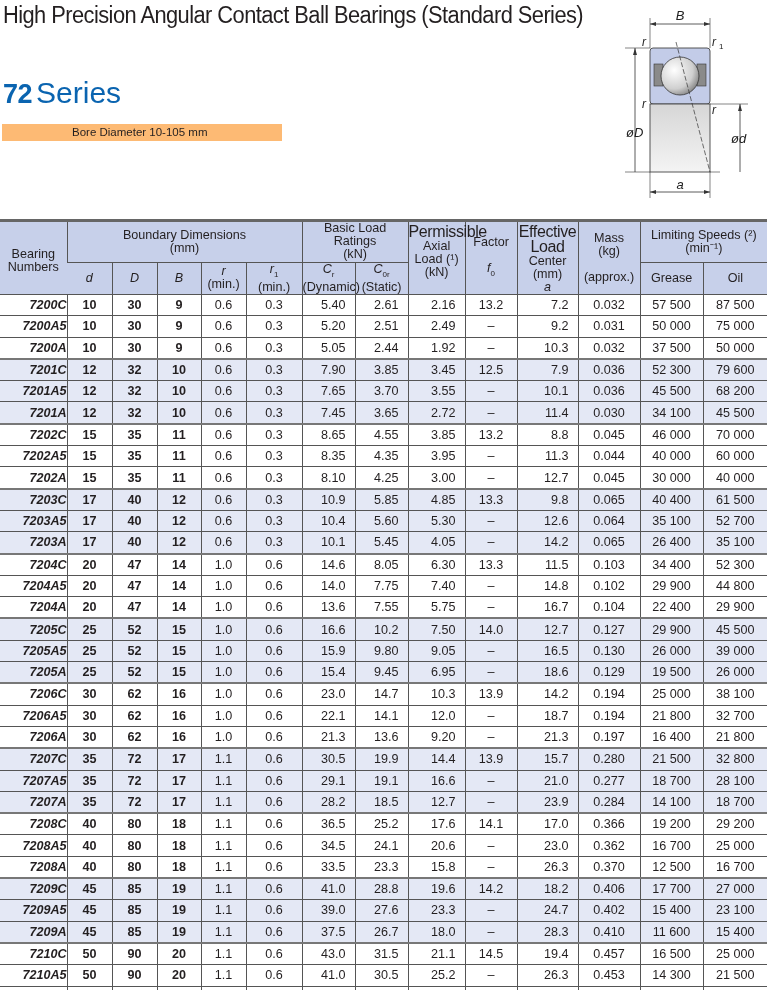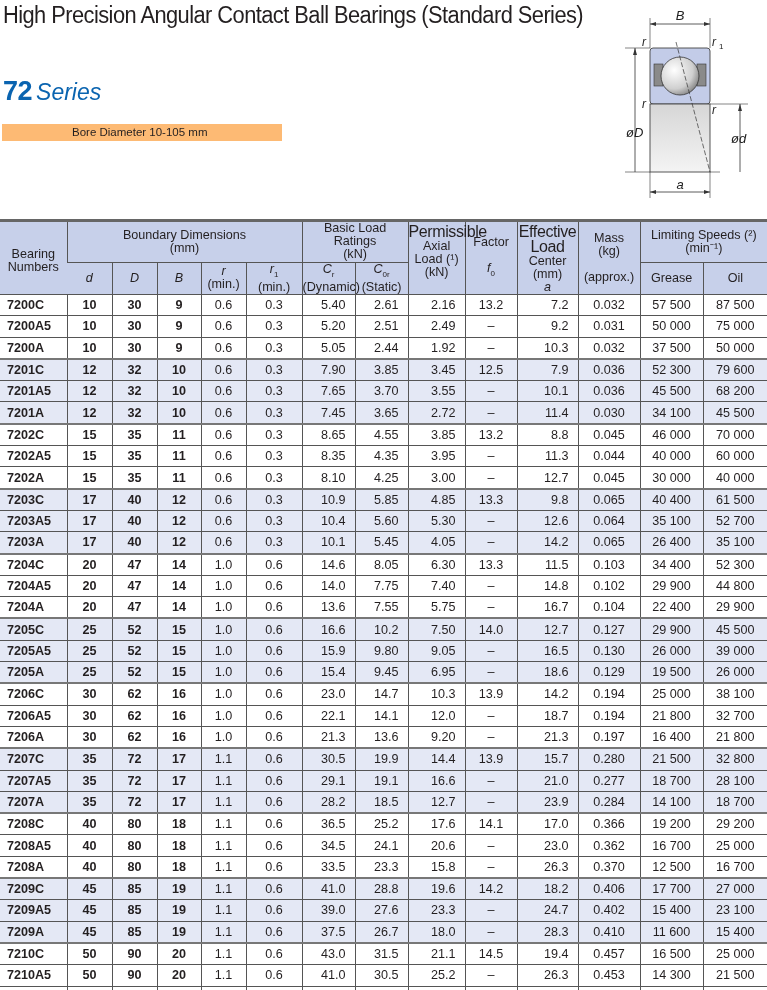--- a/index.html
+++ b/index.html
@@ -1,29 +1,29 @@
 <!DOCTYPE html>
 <html><head>
 <meta charset="utf-8">
 <style>
   html, body { margin:0; padding:0; background:#ffffff; }
   body { width:767px; height:990px; position:relative; overflow:hidden; font-family:"Liberation Sans", sans-serif; color:#231f20; }
   .title { position:absolute; left:3px; top:2px; font-size:23.5px; letter-spacing:-0.6px; transform:scaleX(0.93); transform-origin:left top; white-space:nowrap; color:#231f20; }
   .series { position:absolute; left:3px; top:76px; color:#0a64b0; font-size:27px; white-space:nowrap; }
   .series .num { font-weight:bold; letter-spacing:-0.5px; }
-  .series .word { font-size:23px; margin-left:4px;font-style:italic; }
+  .series .word { font-size:30px; margin-left:4px; }
   .bore-band { position:absolute; left:2px; top:124px; width:280px; height:17px; background:#fdba74; font-size:11.5px; line-height:17px; }
   .bore-band span { position:absolute; left:70px; }
   .diagram { position:absolute; left:600px; top:0px; width:167px; height:205px; }
   table.spec { position:absolute; left:0px; top:219px; width:767px; border-collapse:collapse; table-layout:fixed; font-size:12.6px; }
   table.spec th { background:#c7d0ea; font-weight:normal; border-left:1px solid #555; border-bottom:1px solid #555; padding:0; line-height:13px; text-align:center; vertical-align:middle; }
   table.spec thead tr:first-child th { border-top:3px solid #666; }
   table.spec th:first-child, table.spec td:first-child { border-left:none; }
   table.spec td { border-left:1px solid #555; border-bottom:1px solid #555; padding:0; height:20.3px; text-align:center; vertical-align:middle; font-stretch:condensed; }
-  table.spec td.bn { font-weight:bold; text-align:left; padding-left:7px; }
+  table.spec td.bn { font-weight:bold; text-align:right; padding-left:7px;font-style:italic; }
   table.spec td.b { font-weight:bold; }
   table.spec td.num-r { text-align:right; padding-right:9px; }
   table.spec tbody tr.shade td { background:#e4e8f5; }
   table.spec tbody tr.grp-end td { border-bottom:2px solid #777; }
   table.spec tbody tr:last-child td { border-bottom:2px solid #555; }
   .hdr-small { font-size:16px; letter-spacing:-0.4px; }
   .it { font-style:italic; }
   .bit { font-style:italic; font-weight:bold; }
   sub { font-size:8px; }
 </style>

